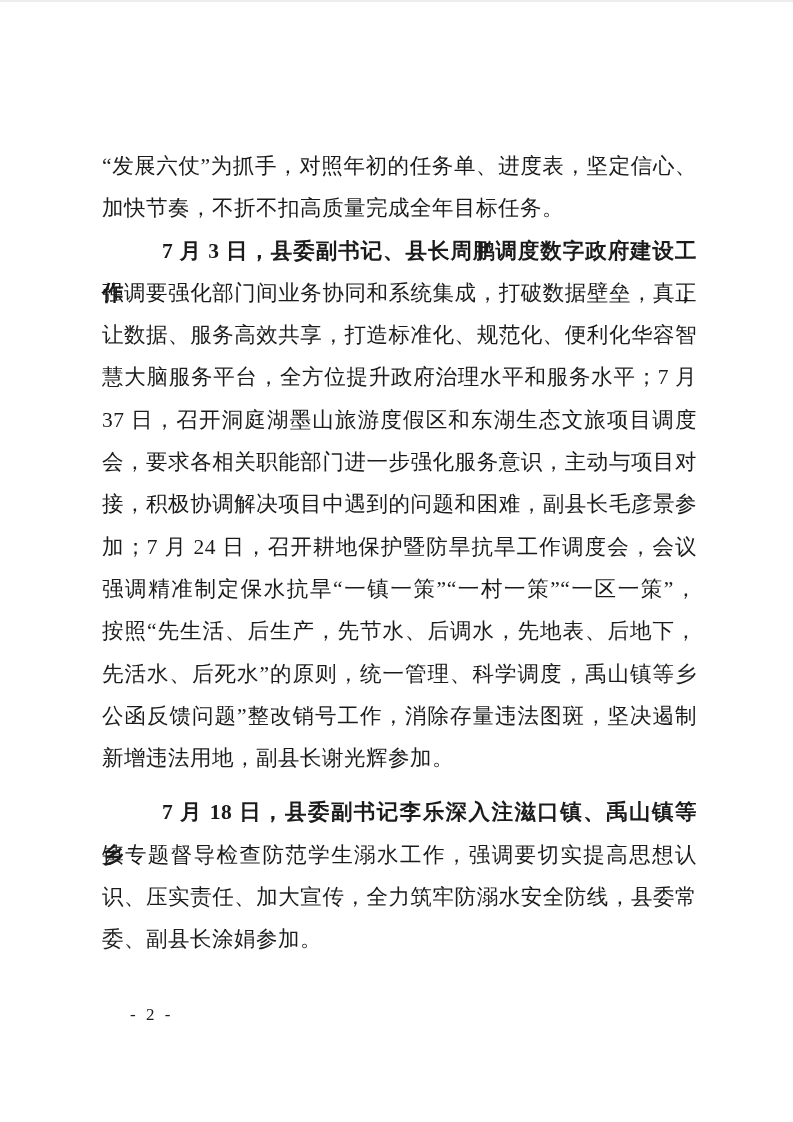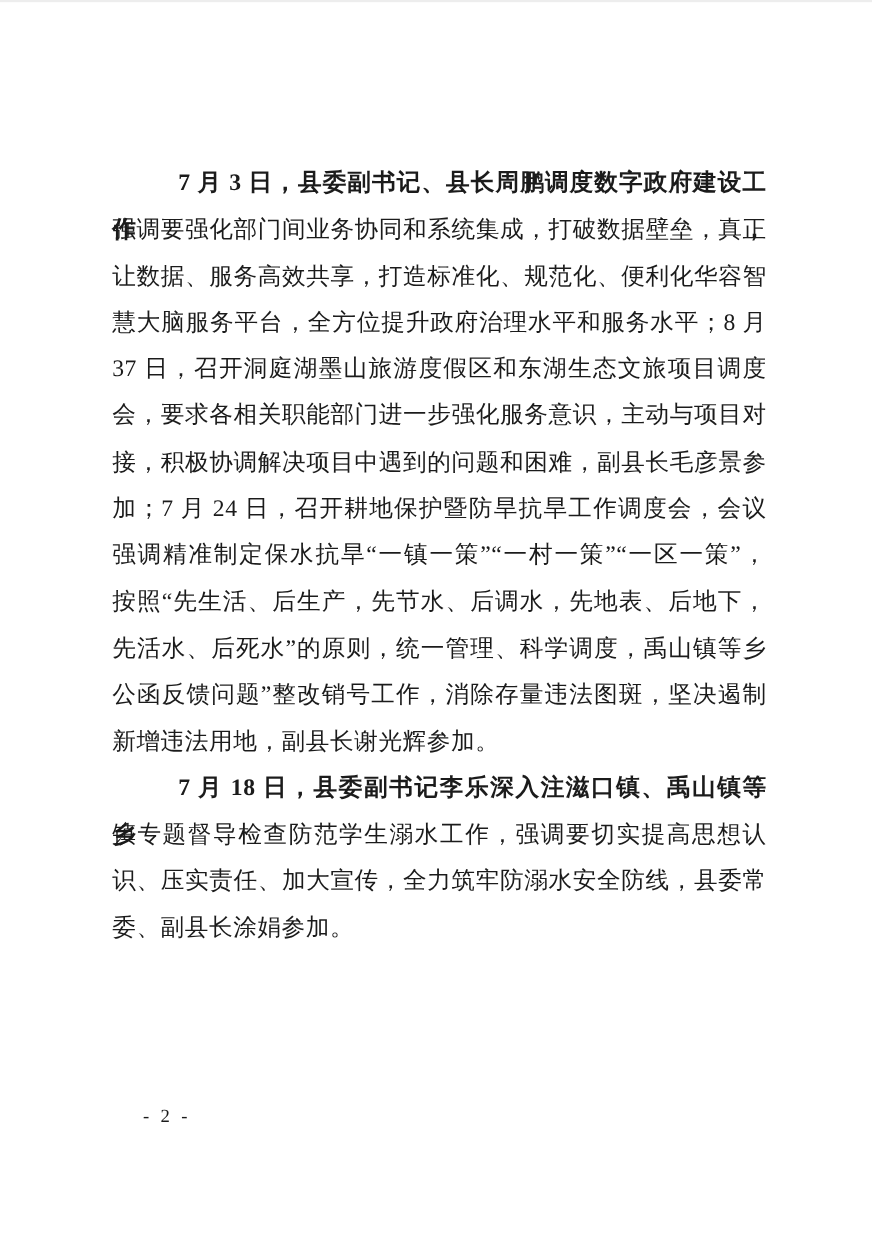--- a/index.html
+++ b/index.html
@@ -66,24 +66,28 @@
     font-family: "Liberation Serif", "DejaVu Serif", serif;
   }
 </style>
 </head>
 <body>
 
 <div class="page">
   <div class="scan-edge"></div>
   <div class="text-block" id="text-block">
       <div class="para">
+        <div class="line fill">“发展六仗”为抓手，对照年初的任务单、进度表，坚定信心、</div>
+        <div class="line">加快节奏，不折不扣高质量完成全年目标任务。</div>
+      </div>
+      <div class="para">
         <div class="line fill first-indent">7 月 3 日，县委副书记、县长周鹏调度数字政府建设工作，</div>
         <div class="line fill">强调要强化部门间业务协同和系统集成，打破数据壁垒，真正</div>
         <div class="line fill">让数据、服务高效共享，打造标准化、规范化、便利化华容智</div>
-        <div class="line fill">慧大脑服务平台，全方位提升政府治理水平和服务水平；8 月</div>
+        <div class="line fill">慧大脑服务平台，全方位提升政府治理水平和服务水平；7 月</div>
         <div class="line fill">37 日，召开洞庭湖墨山旅游度假区和东湖生态文旅项目调度</div>
         <div class="line fill">会，要求各相关职能部门进一步强化服务意识，主动与项目对</div>
         <div class="line fill">接，积极协调解决项目中遇到的问题和困难，副县长毛彦景参</div>
         <div class="line fill">加；7 月 24 日，召开耕地保护暨防旱抗旱工作调度会，会议</div>
         <div class="line fill">强调精准制定保水抗旱“一镇一策”“一村一策”“一区一策”，</div>
         <div class="line fill">按照“先生活、后生产，先节水、后调水，先地表、后地下，</div>
         <div class="line fill">先活水、后死水”的原则，统一管理、科学调度，禹山镇等乡</div>
         <div class="line fill">公函反馈问题”整改销号工作，消除存量违法图斑，坚决遏制</div>
         <div class="line">新增违法用地，副县长谢光辉参加。</div>
       </div>

